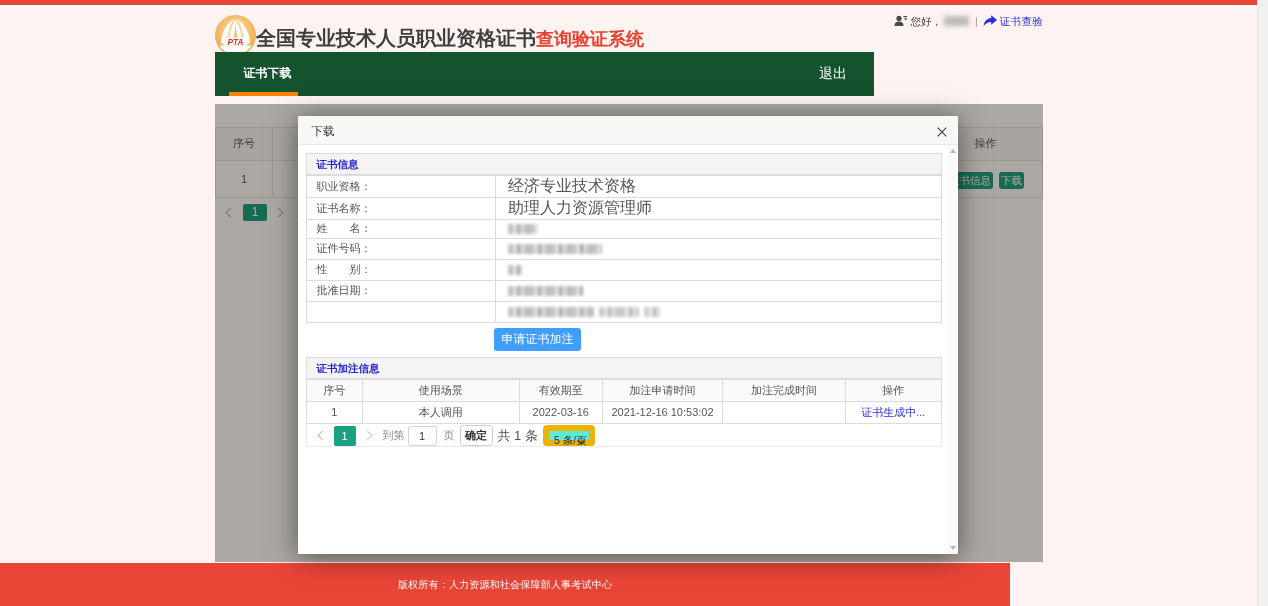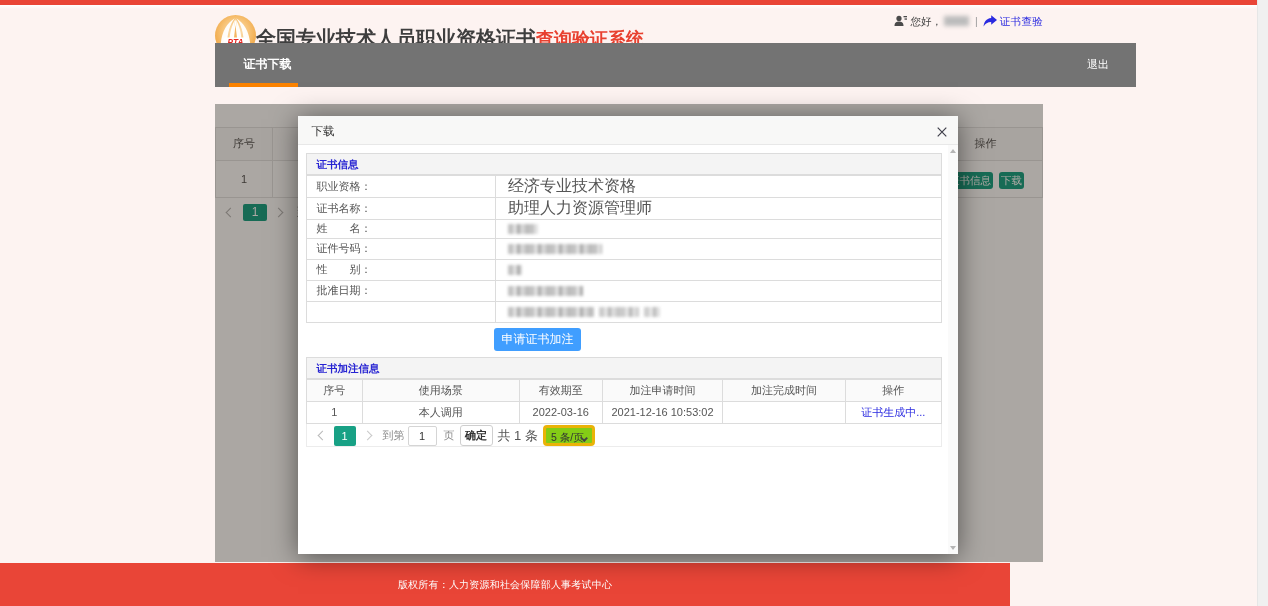--- a/index.html
+++ b/index.html
@@ -11,24 +11,24 @@
   
   .header { position:absolute; left:215px; top:4px; width:828px; height:55px; }
   .logo { position:absolute; left:0; top:11px; width:41px; height:41px; }
   .title { position:absolute; left:41px; top:21px; font-size:20px; font-weight:bold; color:#3e3e3e; white-space:nowrap; }
   .title .red { color:#e8402f; font-size:18px; }
   .user { position:absolute; right:0; top:7px; height:20px; line-height:20px; font-size:10.5px; color:#444; display:flex; align-items:center; }
   .user .blur-name { display:inline-block; width:25px; height:10px; background:#bbb; filter:blur(2px); margin:0 2px; }
   .user .sep { color:#999; margin:0 5px 0 4px; }
   .user .blue { color:#2a2ae0; letter-spacing:0.3px; }
   
-  .nav { position:absolute; left:215px; top:43px; width:921px; height:44px; background:#737373; }
+  .nav { position:absolute; left:215px; top:52px; width:659px; height:44px; background:#14532d; }
   .tab { position:absolute; left:13.5px; top:0; width:69px; height:44px; color:#fff; font-size:12px; font-weight:bold; text-align:center; line-height:42px; text-indent:9px; }
   .tab .underline { position:absolute; left:0; bottom:0; width:69px; height:4px; background:#fb8200; }
-  .logout { position:absolute; right:27px; top:0; height:44px; line-height:42px; color:#fff; font-size:11px; }
+  .logout { position:absolute; right:27px; top:0; height:44px; line-height:42px; color:#fff; font-size:14px; }
   
   .content { position:absolute; left:215px; top:103.5px; width:827.5px; height:458.5px; background:#fff; }
   .ctable { position:absolute; left:0; top:23px; width:827.5px; border-collapse:collapse; table-layout:fixed; }
   .ctable td { border:1px solid #e3e3e3; font-size:11px; color:#555; text-align:center; }
   .ctable tr.h td { height:33.5px; background:#fbfbfb; }
   .ctable tr.r td { height:37px; }
   .gbtn { display:inline-block; background:#18a185; color:#fff; font-size:10.5px; line-height:16.5px; height:16.5px; border-radius:3px; padding:0 2px; margin-top:3px; }
   .cpage { position:absolute; left:0; top:100px; height:18px; display:flex; align-items:center; font-size:12px; color:#888; }
   .cpage .arr { color:#b5b5b5; font-size:12px; margin:0 9px; }
   .cpage .pg1 { width:24px; height:17px; background:#18a185; color:#fff; border-radius:2px; text-align:center; line-height:17px; }
@@ -57,21 +57,21 @@
   .atable tr.h td { height:22px; background:#fafafa; }
   .atable tr.r td { height:22px; }
   .atable .blue { color:#2a2ae0; }
   .mpage { width:636px; height:23.5px; border:1px solid #ececec; border-top:none; display:flex; align-items:center; padding-top:1.5px; font-size:11px; color:#666; }
   .mpage .arr { color:#b9b9b9; font-size:12px; margin:0 8px 0 12px; }
   .mpage .arr2 { color:#c9c9c9; font-size:12px; margin:0 12px 0 8px; }
   .mpage .pg1 { width:22px; height:20px; background:#18a185; color:#fff; border-radius:2px; text-align:center; line-height:20px; }
   .mpage .gray { color:#8c8c8c; }
   .mpage .ipt { width:29px; height:20px; border:1px solid #d5d5d5; border-radius:2px; text-align:center; line-height:18px; color:#333; margin:0 7px 0 3px; background:#fff; }
   .mpage .ok { width:33px; height:21px; border:1px solid #cfcfcf; border-radius:3px; text-align:center; line-height:19px; color:#333; font-weight:bold; margin:0 5px 0 5px; background:#fff; }
-  .mpage .sel { width:52px; height:21px; border:3px solid #eab308; border-radius:4px; line-height:19px; color:#333; margin-left:5px; background:#84cc16; padding-left:5px; position:relative; }
+  .mpage .sel { width:52px; height:21px; border:6px solid #eab308; border-radius:4px; line-height:19px; color:#333; margin-left:5px; background:#5eead4; padding-left:5px; position:relative; }
   .mpage .sel .chev { position:absolute; right:5px; top:7px; width:6px; height:6px; border-right:2px solid #444; border-bottom:2px solid #444; transform:rotate(45deg) scale(1,0.85); }
   .chevl { display:inline-block; width:7px; height:7px; border-left:1.6px solid currentColor; border-bottom:1.6px solid currentColor; transform:rotate(45deg); }
   .chevr { display:inline-block; width:7px; height:7px; border-right:1.6px solid currentColor; border-top:1.6px solid currentColor; transform:rotate(45deg); }
 </style>
 </head>
 <body>
   <div class="topbar"></div>
   <div class="header">
     <svg class="logo" viewBox="0 0 41 41">
       <defs>

